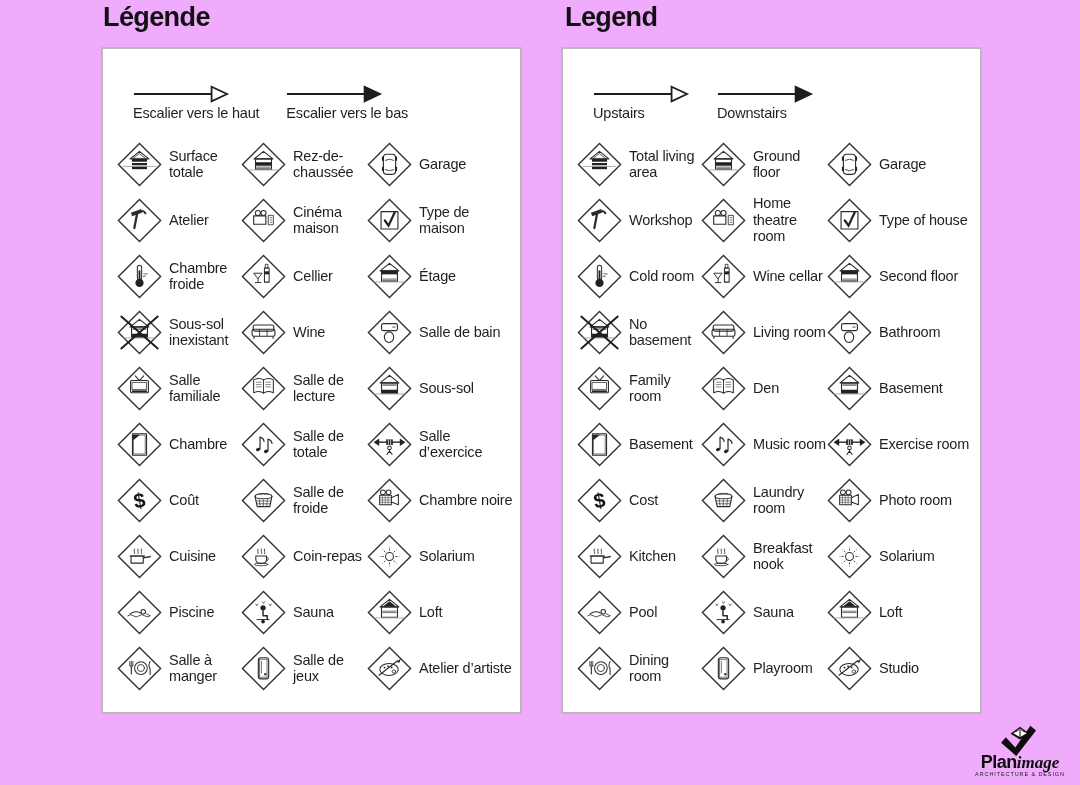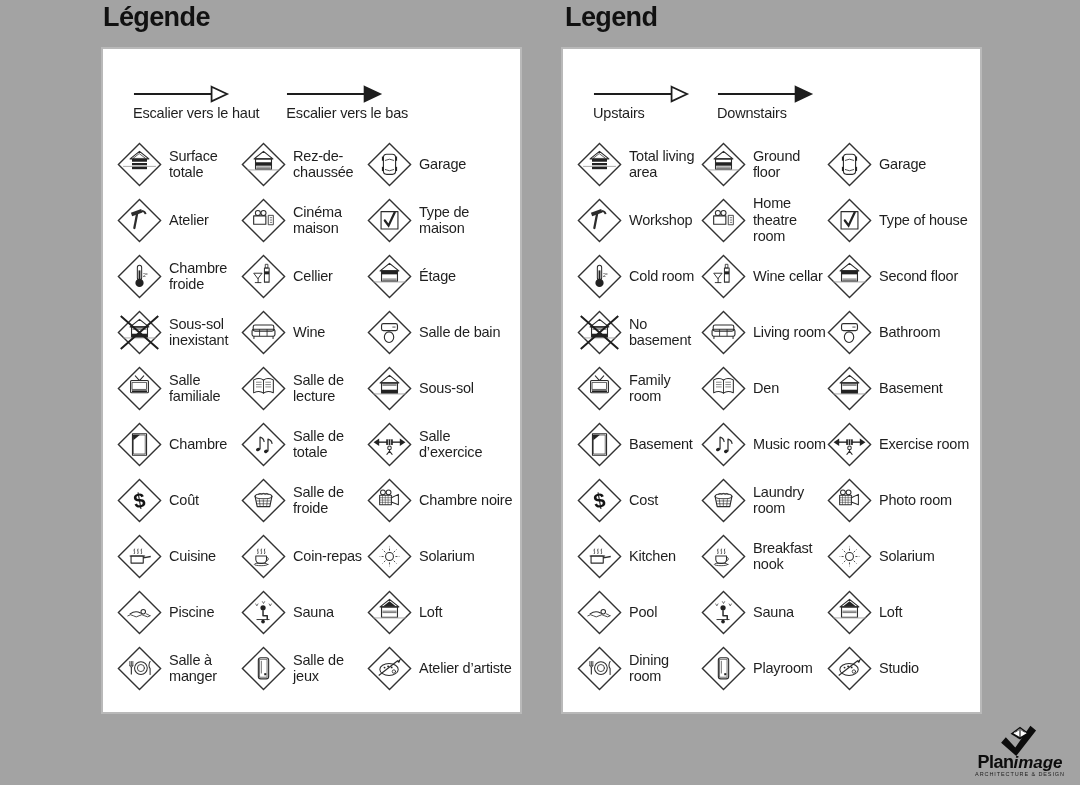--- a/index.html
+++ b/index.html
@@ -1,37 +1,37 @@
 <!DOCTYPE html>
 <html><head>
 <meta charset="utf-8">
 <style>
   *{margin:0;padding:0;box-sizing:border-box}
   html,body{width:1080px;height:785px;background:#fff;font-family:"Liberation Sans",sans-serif;color:#1f1f1f;overflow:hidden}
-  .page{position:relative;width:1080px;height:785px;background:#a3a3a3}
+  .page{position:relative;width:1080px;height:785px;background:#f0abfc}
   .panel-title{position:absolute;top:2px;font-size:27px;font-weight:bold;letter-spacing:-.6px;color:#111}
   #title-fr{left:103px}
   #title-en{left:565px}
   .panel{position:absolute;top:47px;width:421px;height:667px;border:2px solid #b9b9b9;background:#fff}
   #panel-fr{left:101px}
   #panel-en{left:561px}
   .arrows{display:flex;gap:27px;padding:36px 0 0 30px}
   .arrow-group{display:flex;flex-direction:column}
   .arrow{width:97px;height:18px;margin-bottom:2px;overflow:visible}
   .arrow-label{font-size:14.5px;letter-spacing:-.2px;white-space:nowrap}
   .grid{display:grid;grid-template-columns:124px 126px 1fr;grid-auto-rows:56px;align-items:center;padding:15px 4px 0 14px}
   .item{display:flex;align-items:center;gap:7px}
   .icon-wrap{flex:0 0 45px;height:45px;display:block}
   .dsvg{width:45px;height:45px;display:block;overflow:visible}
   .item-label{font-size:14.5px;line-height:16.5px;letter-spacing:-.2px}
   .logo{position:absolute;right:8px;bottom:8px;width:104px;text-align:center}
   .logo-mark{width:42px;height:34px;display:block;margin:0 auto -4px auto}
   .logo-text{display:flex;justify-content:center;align-items:baseline;line-height:18px}
   .logo-text .plan{font-weight:bold;font-size:18px;letter-spacing:-.5px;color:#0d0d0d}
-  .logo-text .image{font-style:italic;font-weight:bold;font-size:17px;font-family:Liberation Sans, sans-serif;color:#0d0d0d}
+  .logo-text .image{font-style:italic;font-weight:bold;font-size:17px;font-family:Liberation Serif, serif;color:#0d0d0d}
   .logo-sub{font-size:5.5px;letter-spacing:.9px;color:#222;margin-top:-1px}
 </style>
 </head>
 <body>
 
 <div class="page">
 
   <div class="panel-title" id="title-fr">Légende</div>
   <section class="panel" id="panel-fr">
     <div class="arrows">

